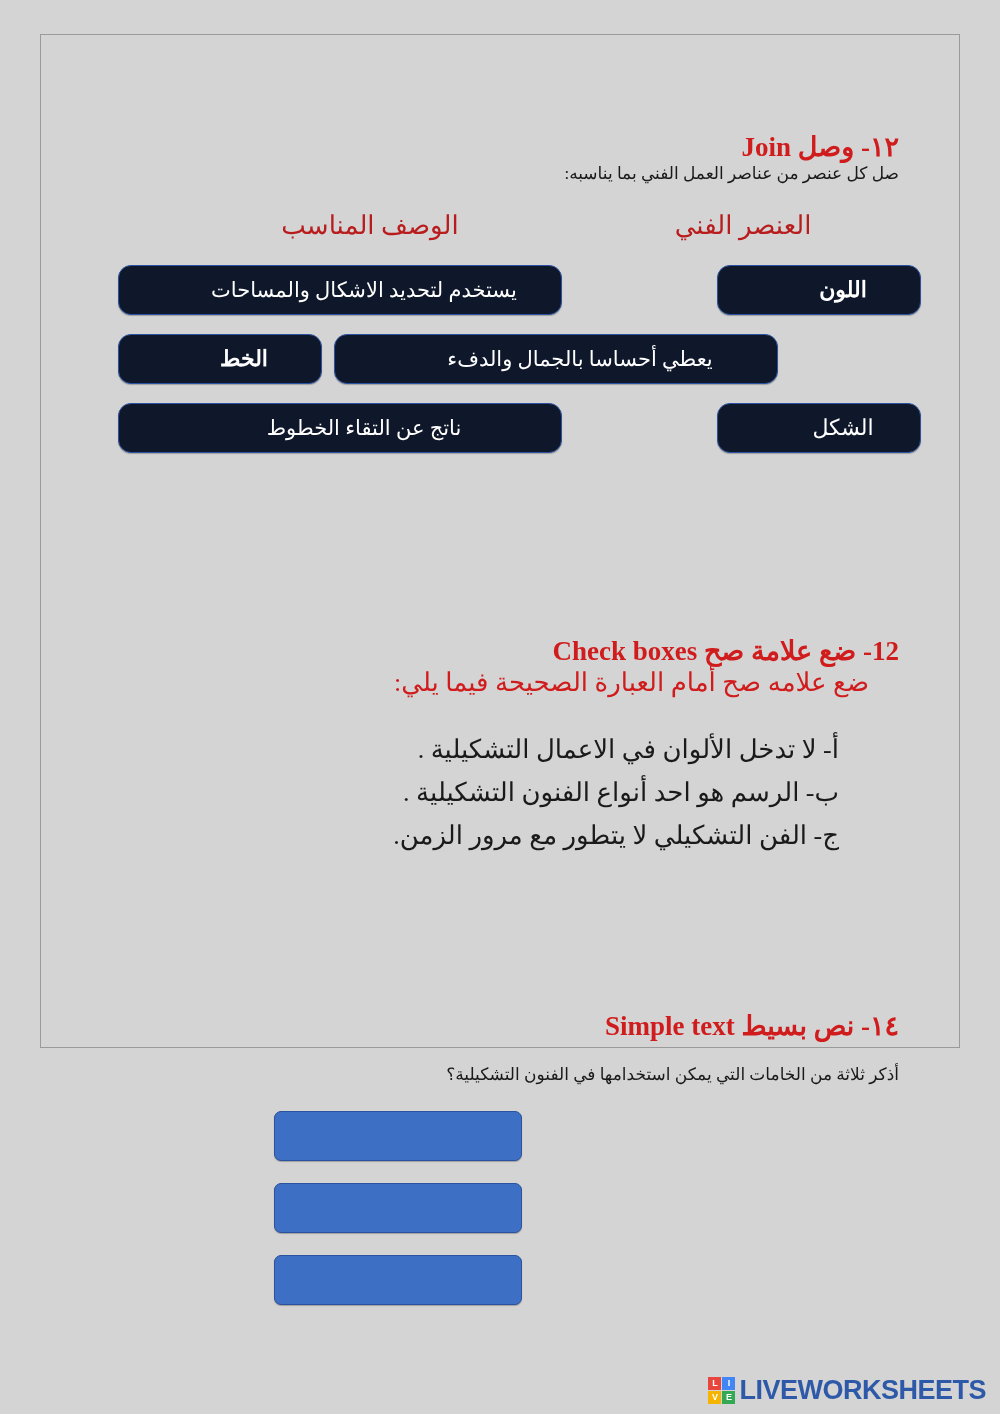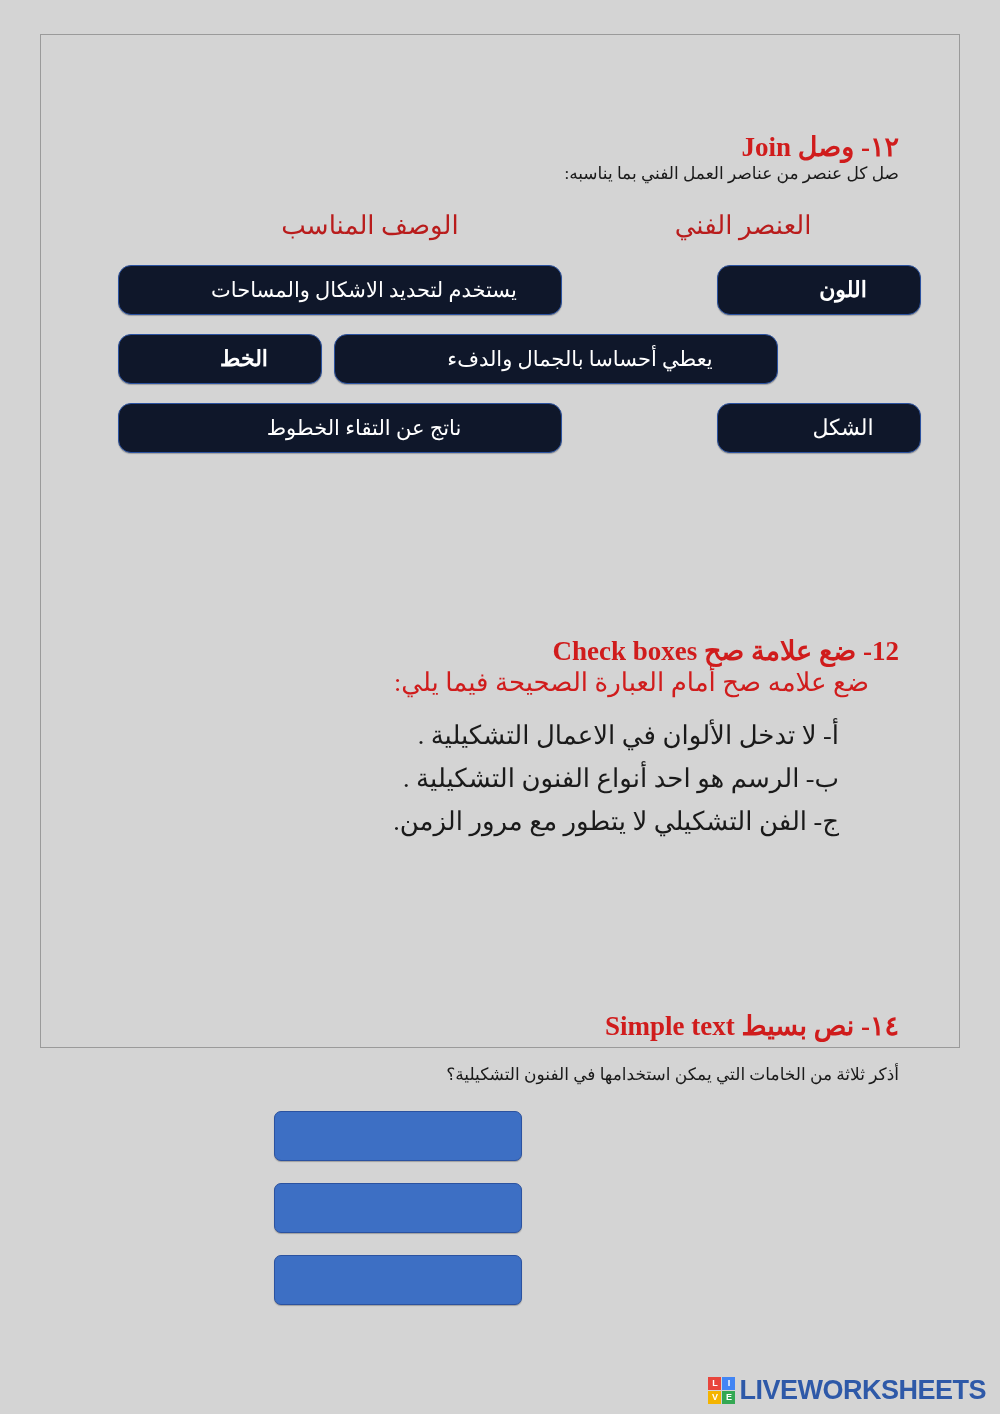--- a/index.html
+++ b/index.html
@@ -111,21 +111,21 @@
   .btn-right.bold { font-weight: bold; }
   .btn-left {
     width: 444px;
     height: 50px;
     margin-right: 155px;
     font-size: 21px;
   }
 
   
   #q13 { position: absolute; top: 600px; left: 0; right: 0; }
-  #q13 .lines { margin-top: 22px; }
+  #q13 .lines { margin-top: 36px; }
   .ck-line {
     font-size: 26px;
     color: #1a1a1a;
     text-align: right;
     direction: rtl;
     padding-right: 120px;
     margin-bottom: 12px;
   }
 
   

